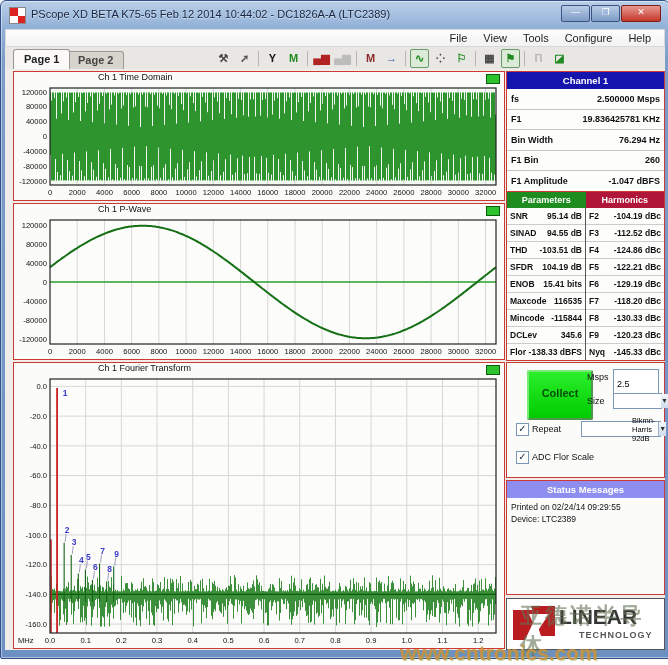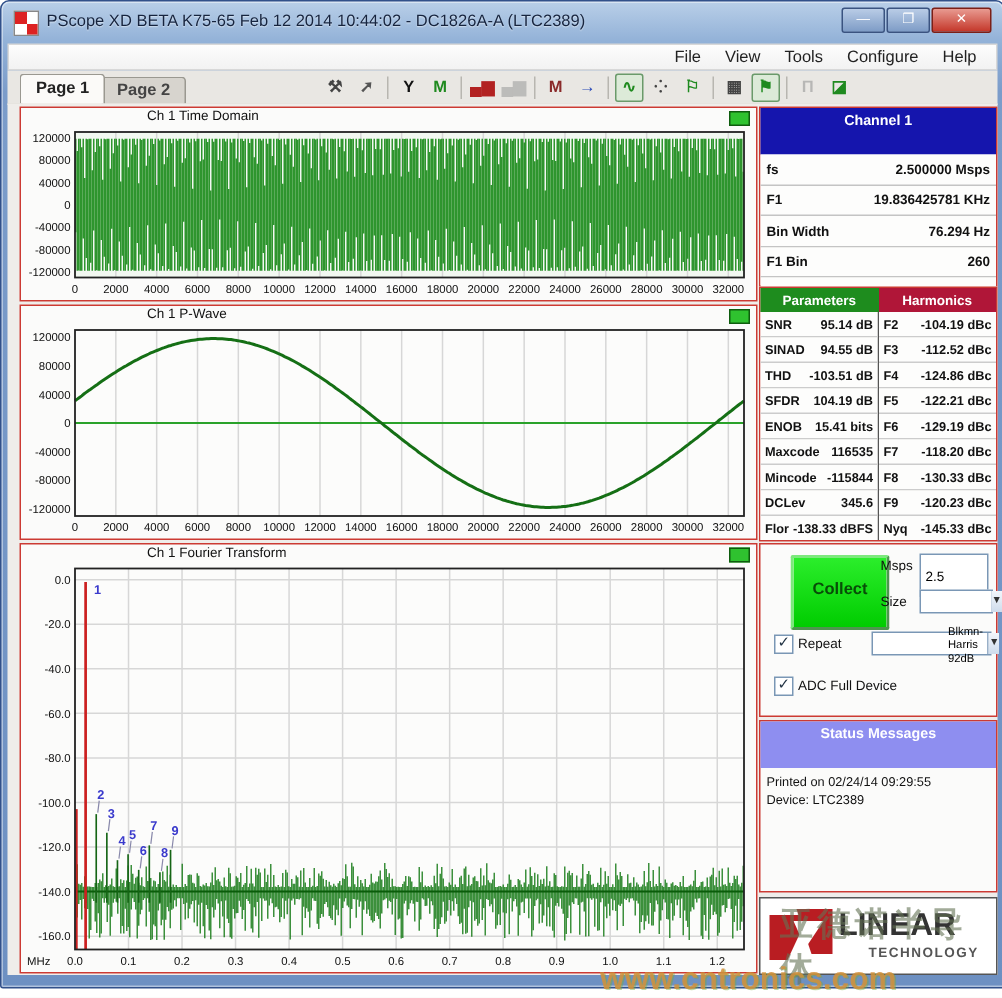--- a/index.html
+++ b/index.html
@@ -35,21 +35,21 @@
   .tbicon.pressed{background:#dcead8;border:1px solid #6a9a6a;border-radius:2px;}
   .tbicon.disabled{opacity:.55;}
   .tbsep{width:1px;height:15px;background:#b8b6b0;margin:0 3px;}
   
   #client{position:absolute;left:4px;right:4px;top:68px;bottom:8px;background:#efedea;}
   .redbox{position:absolute;border:1px solid #cc3a33;background:#fbfbfa;box-sizing:border-box;}
   .plot-title{position:absolute;left:84px;top:0px;font-size:9px;color:#111;}
   .ch-indicator{position:absolute;right:4px;top:2px;width:12px;height:8px;background:#2fc22f;border:1px solid #0e5c0e;}
   .plot-svg{position:absolute;left:2px;top:11px;}
   
-  .panel-header{height:31px;line-height:17px;text-align:center;color:#fff;font-weight:bold;font-size:9.5px;}
+  .panel-header{height:17px;line-height:17px;text-align:center;color:#fff;font-weight:bold;font-size:9.5px;}
   .kv-row{display:flex;justify-content:space-between;align-items:center;height:19.5px;border-bottom:1px solid #c4c4c4;
     padding:0 4px;font-size:9px;font-weight:bold;color:#111;background:#fdfdfc;}
   .kv-row:last-child{border-bottom:none;}
   
   #measure-box{display:flex;flex-direction:column;}
   .mh-headrow{display:flex;height:16px;}
   .mh-headrow div{flex:1;text-align:center;color:#fff;font-weight:bold;font-size:9px;line-height:16px;}
   .mh-body{flex:1;display:flex;}
   .mh-col{flex:1;display:flex;flex-direction:column;}
   .mh-col.left{border-right:1px solid #555;}
@@ -1333,21 +1333,21 @@
         <span class="arrowbtn">▼</span>
         <span class="val">32768</span>
       </div>
       <span class="checkbox" style="left:9px;top:60px;">✓</span>
       <span class="ctl-label" style="left:25px;top:61px;">Repeat</span>
       <div class="combo" style="left:74px;top:58px;width:80px;">
         <span class="val small">Blkmn-Harris 92dB</span>
         <span class="arrowbtn right">▼</span>
       </div>
       <span class="checkbox" style="left:9px;top:88px;">✓</span>
-      <span class="ctl-label" style="left:25px;top:89px;">ADC Full Device</span>
+      <span class="ctl-label" style="left:25px;top:89px;">ADC Flor Scale</span>
     </div>
 
     <div class="redbox" style="left:501px;top:411px;width:159px;height:115px;">
       <div class="panel-header" style="background:#8e8ef0;">Status Messages</div>
       <div id="status-body">
         <div>Printed on 02/24/14 09:29:55</div>
         <div>Device: LTC2389</div>
       </div>
     </div>
 

